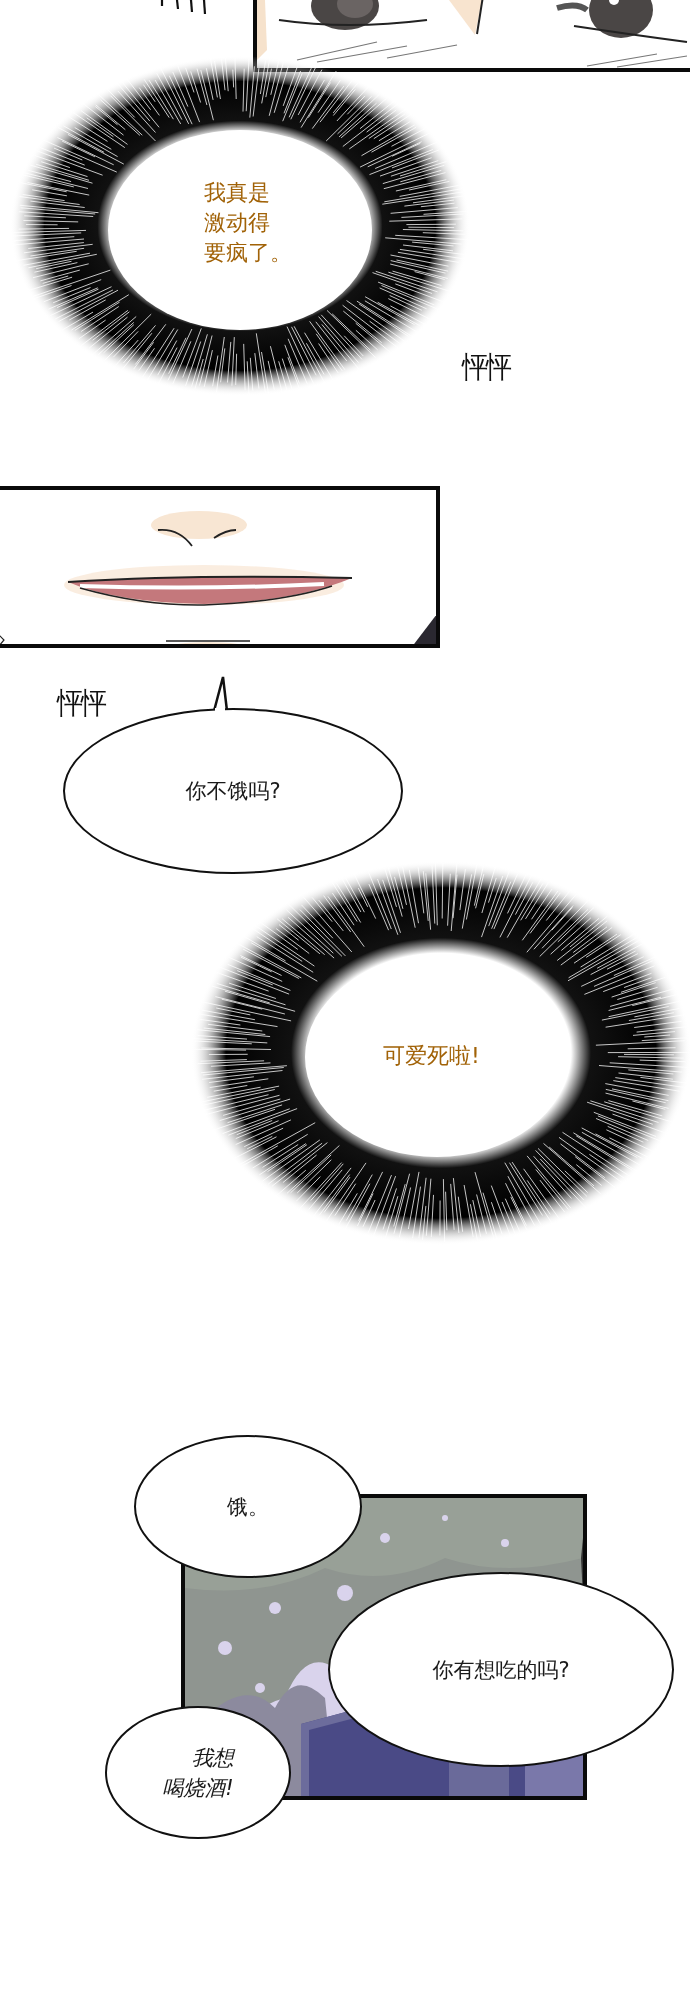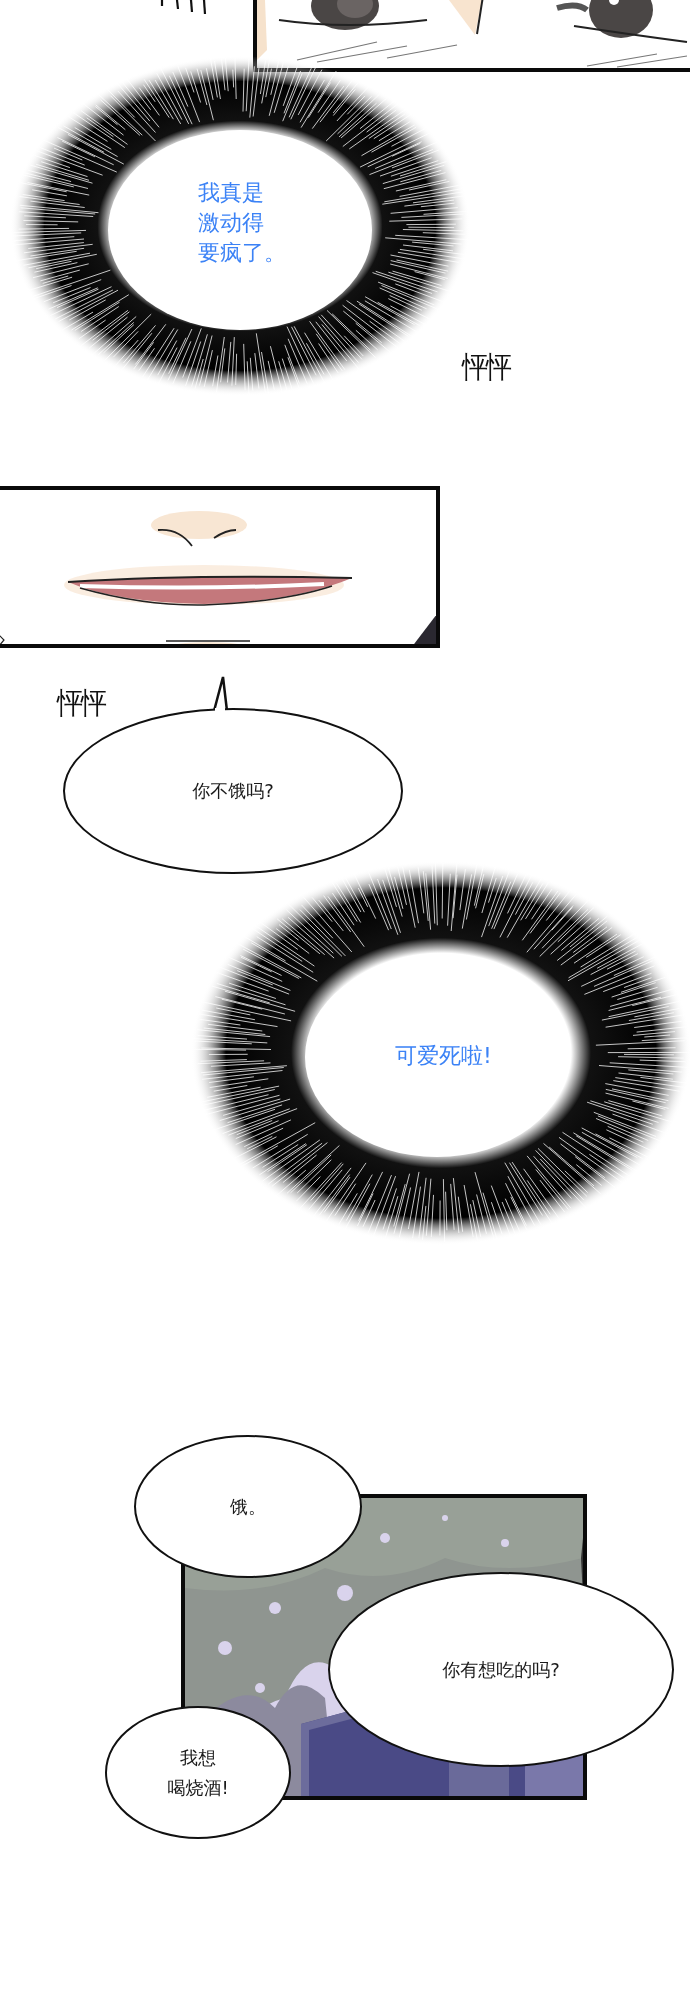--- a/index.html
+++ b/index.html
@@ -3,23 +3,23 @@
   <meta charset="utf-8">
   <style>
     html, body { margin: 0; padding: 0; background: #ffffff; }
     body { width: 690px; height: 2000px; position: relative; overflow: hidden;
            font-family: "DejaVu Sans", "Liberation Sans", sans-serif; color: #1a1a1a; }
     .abs { position: absolute; }
     svg.layer { position: absolute; left: 0; top: 0; }
     .panel { position: absolute; box-sizing: border-box; border: 4px solid #0a0a0a; overflow: hidden; background: #fff; }
     .bubble { position: absolute; box-sizing: border-box; border: 2.5px solid #111; border-radius: 50%;
               background: #fff; display: flex; align-items: center; justify-content: center; }
-    .btext { font-size: 18px; line-height: 30px; color: #1a1a1a; letter-spacing: 0px; }
-    .btext.left { text-align: center; }
-    .burst-text { position: absolute; font-size: 22px; line-height: 30px; color: #3b82f6; }
+    .btext { font-size: 21px; line-height: 30px; color: #1a1a1a; letter-spacing: 0px; }
+    .btext.left { text-align: right; font-style: italic; }
+    .burst-text { position: absolute; font-size: 22px; line-height: 30px; color: #a16207; margin-left: 6px; }
     .sfx { position: absolute; font-family: "DejaVu Serif", "Liberation Serif", serif; font-size: 26px;
            color: #111; transform: scaleY(1.15); letter-spacing: -2px; }
     .line { display: block; }
   </style>
 </head>
 <body>
 
 <div class="panel" style="left:253px; top:-10px; width:447px; height:82px; border-top:none;">
   <svg width="447" height="82" viewBox="0 0 447 82">
 
@@ -658,21 +658,21 @@
       <line x1="451.6" y1="177.1" x2="505.8" y2="171.3"></line>
       <line x1="448.0" y1="180.4" x2="490.1" y2="176.6"></line>
       <line x1="459.3" y1="182.0" x2="485.2" y2="180.0"></line>
       <line x1="456.8" y1="185.6" x2="501.7" y2="182.8"></line>
       <line x1="410.9" y1="190.2" x2="499.9" y2="185.7"></line>
       <line x1="442.7" y1="193.8" x2="490.6" y2="192.7"></line>
       <line x1="422.8" y1="197.6" x2="508.7" y2="197.4"></line>
     </g>
   <ellipse cx="252" cy="202" rx="132" ry="100" fill="#fff"></ellipse>
 </svg>
-<div class="burst-text" style="left:395px; top:1041px;">可爱死啦!</div>
+<div class="burst-text" style="left:377px; top:1041px;">可爱死啦!</div>
 
 <div class="panel" style="left:181px; top:1494px; width:406px; height:306px;">
   <svg width="398" height="298" viewBox="0 0 398 298">
     <rect width="398" height="298" fill="#d9d3ec"></rect>
 
     <path d="M0 0 L398 0 L398 120 Q300 110 250 150 Q200 130 150 170 Q120 150 100 200 Q60 210 40 260 L0 280 Z" fill="#8f9590"></path>
     <path d="M0 0 L398 0 L398 60 Q320 80 260 60 Q200 90 140 70 Q80 100 0 90 Z" fill="#98a097"></path>
     <g fill="#d9d3ec">
       <circle cx="60" cy="30" r="4"></circle>
         <circle cx="120" cy="22" r="3"></circle>

